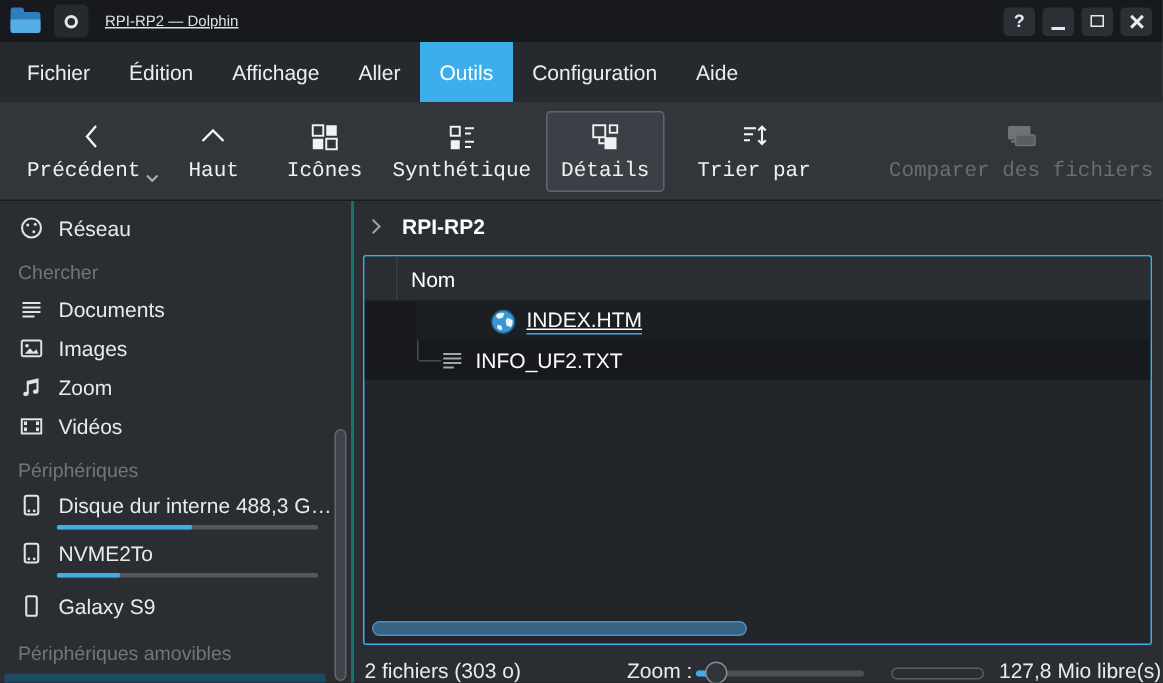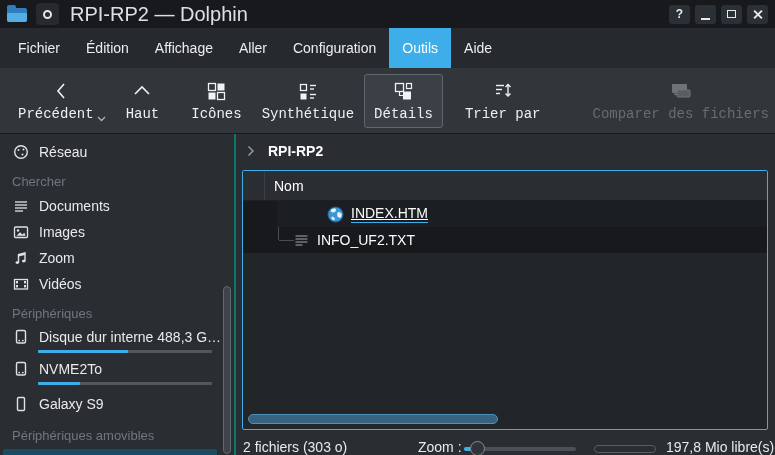--- a/index.html
+++ b/index.html
@@ -12,21 +12,21 @@
   }
   svg { display:block; }
 
   
   .titlebar { height:28px; background:#17191c; display:flex; align-items:center; padding:0 7px; }
   .folder-ico { width:20px; height:14px; background:#2f7fbe; border-radius:2px; position:relative; margin-top:2px; }
   .folder-ico::before { content:""; position:absolute; top:-3px; left:0; width:9px; height:4px; background:#2f7fbe; border-radius:2px 2px 0 0; }
   .folder-ico::after { content:""; position:absolute; left:0; bottom:0; width:20px; height:9px; background:#54aee4; border-radius:1px 1px 2px 2px; }
   .app-btn { width:23px; height:22px; margin-left:9px; background:#26292d; border-radius:4px; display:flex; align-items:center; justify-content:center; }
   .app-btn .ring { width:9px; height:9px; border:2.5px solid #e4e7e9; border-radius:50%; }
-  .win-title { margin-left:11px; color:#dce0e3; font-size:20px; }
+  .win-title { margin-left:11px; color:#dce0e3; font-size:10px;text-decoration:underline; }
   .win-controls { margin-left:auto; display:flex; gap:5px; }
   .win-btn { width:21px; height:19px; background:#2b3036; border-radius:3px; display:flex; align-items:center; justify-content:center; color:#e8eaec; font-size:12px; font-weight:bold; }
   .glyph-min { width:9px; height:2px; background:#e8eaec; margin-top:9px; }
   .glyph-max { width:9px; height:8px; border:1.5px solid #e8eaec; }
   .glyph-close { position:relative; width:11px; height:11px; }
   .glyph-close::before,.glyph-close::after { content:""; position:absolute; left:5px; top:0; width:2px; height:11px; background:#e8eaec; }
   .glyph-close::before { transform:rotate(45deg); }
   .glyph-close::after { transform:rotate(-45deg); }
 
   
@@ -111,22 +111,22 @@
         <div class="glyph-close"></div>
       </div>
   </div>
 </div>
 
 <div class="menubar">
   <div class="menu-item">Fichier</div>
   <div class="menu-item">Édition</div>
   <div class="menu-item">Affichage</div>
   <div class="menu-item">Aller</div>
+  <div class="menu-item active">Outils</div>
   <div class="menu-item">Configuration</div>
-  <div class="menu-item active">Outils</div>
   <div class="menu-item">Aide</div>
 </div>
 
 <div class="toolbar">
   <div class="tool-btn">
     <svg width="22" height="22">
         <polyline points="13,4 7,11 13,18" fill="none" stroke="#f0f2f3" stroke-width="1.6"></polyline>
       </svg>
     <span class="lbl-row">
         <span>Précédent</span>
@@ -370,17 +370,17 @@
     </div>
 
     <div class="statusbar">
       <span class="sb-abs sb-files">2 fichiers (303 o)</span>
       <span class="sb-abs sb-zoomlbl">Zoom :</span>
       <div class="sb-slider">
         <div class="fill"></div>
         <div class="sb-handle"></div>
       </div>
       <div class="sb-freebar"></div>
-      <span class="sb-abs sb-free">197,8 Mio libre(s)</span>
+      <span class="sb-abs sb-free">127,8 Mio libre(s)</span>
     </div>
 
   </div>
 </div>
 
 </body></html>

